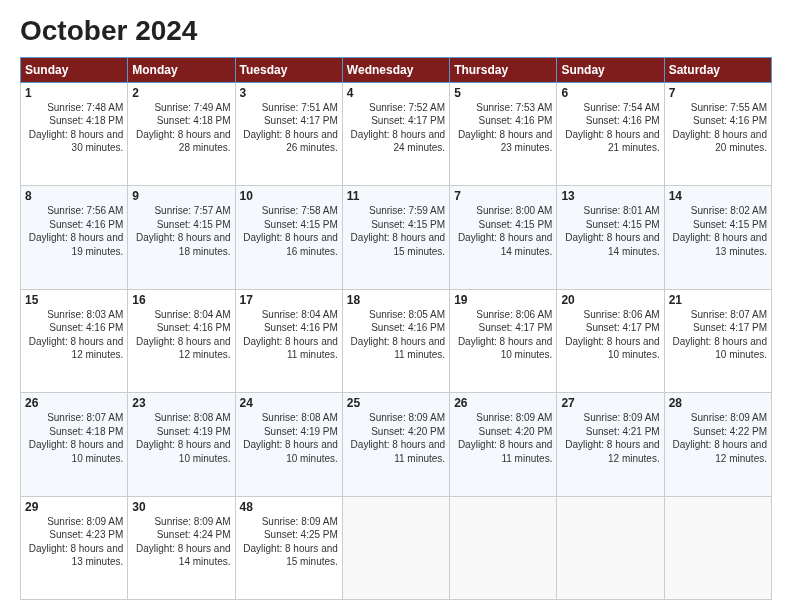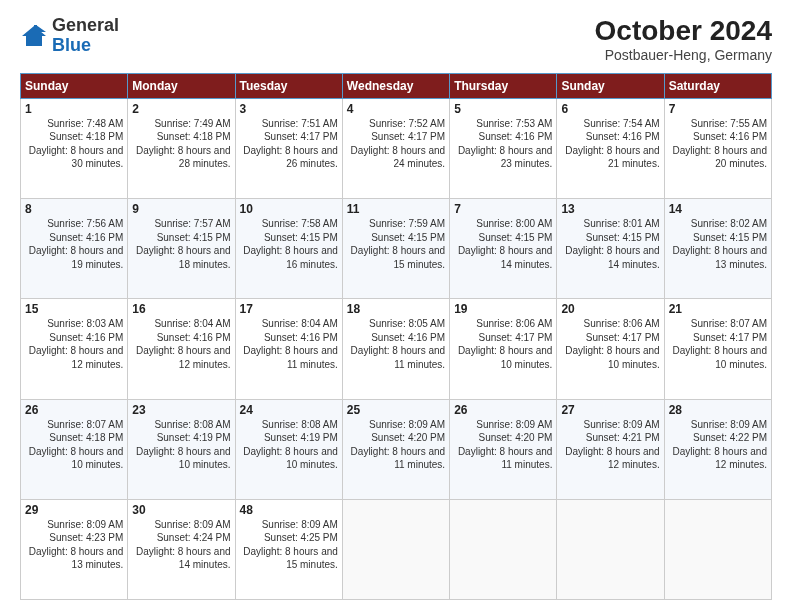--- a/index.html
+++ b/index.html
@@ -95,36 +95,22 @@
     }
     .empty-cell {
       background: #f9f9f9 !important;
     }
   </style>
 </head>
 <body>
 
 <div class="page">
   <div class="header">
-    <div class="logo">
-      <svg class="logo-icon" viewBox="0 0 28 28" xmlns="http://www.w3.org/2000/svg">
-        <polygon points="14,4 26,14 22,14 22,24 6,24 6,14 2,14" fill="#1a6bb5"></polygon>
-        <polygon points="14,2 28,14 22,14 22,26 6,26 6,14 0,14" fill="none" stroke="#1a6bb5" stroke-width="0"></polygon>
-
-        <path d="M16 3 L26 10 L16 10 Z" fill="#1a6bb5"></path>
-        <rect x="14" y="3" width="3" height="20" fill="#1a6bb5"></rect>
-      </svg>
-      <div class="logo-text">
-        <span class="general">General</span><br>
-        <span class="blue">Blue</span>
-      </div>
-    </div>
     <div class="title-block">
       <h1>October 2024</h1>
-      <h2>Postbauer-Heng, Germany</h2>
     </div>
   </div>
 
   <table class="calendar">
     <thead>
       <tr>
       <th>Sunday</th>
           <th>Monday</th>
           <th>Tuesday</th>
           <th>Wednesday</th>

